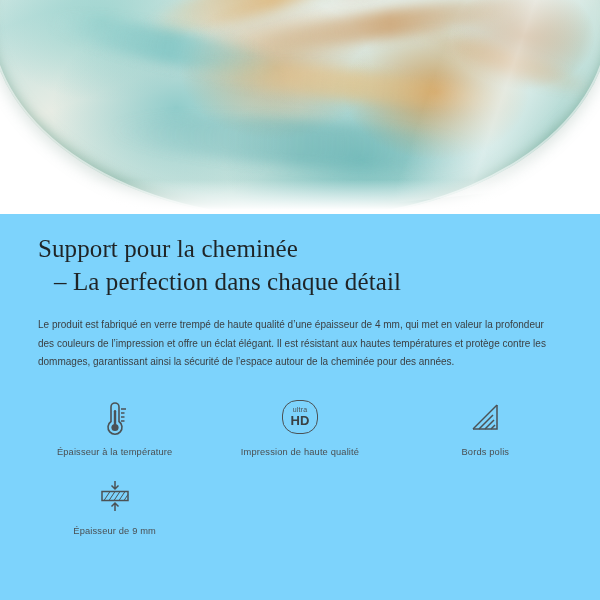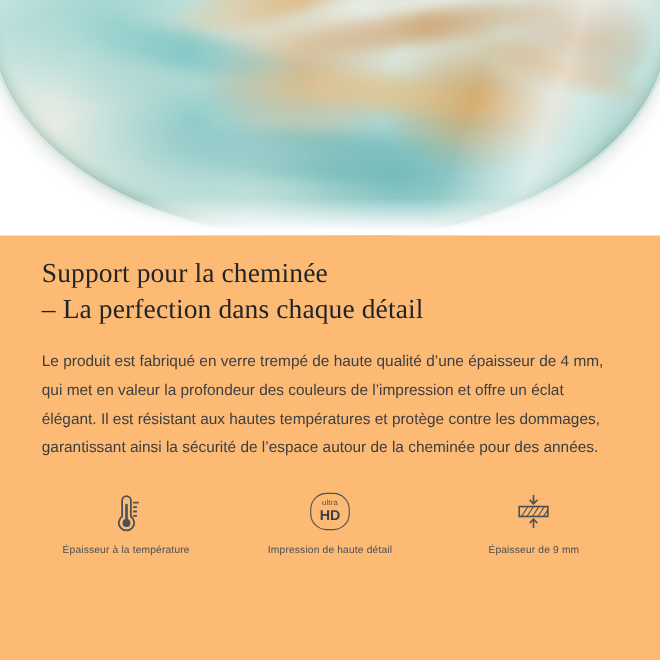--- a/index.html
+++ b/index.html
@@ -11,21 +11,21 @@
     height: 600px;
     background: #ffffff;
     font-family: "Liberation Sans", sans-serif;
     overflow: hidden;
   }
 
   .page {
     position: relative;
     width: 600px;
     height: 600px;
-    background: #fdba74;
+    background: #7dd3fc;
     box-sizing: border-box;
     overflow: hidden;
   }
 
   
   .hero {
     position: relative;
     width: 600px;
     height: 214px;
     overflow: hidden;
@@ -106,25 +106,25 @@
 
   .headline {
     font-family: "Liberation Serif", serif;
     font-size: 25px;
     line-height: 1.32;
     color: #1f2426;
     font-weight: 400;
     margin: 0 0 18px 0;
     letter-spacing: .1px;
   }
-  .headline .l2 { display: block; }
+  .headline .l2 { display: block; margin-left: 16px; }
 
   .body-copy {
     font-family: "Liberation Sans", sans-serif;
-    font-size: 14px;
+    font-size: 10px;
     line-height: 1.85;
     color: #3b3f42;
     margin: 0;
     max-width: 520px;
   }
 
   
   .features {
     margin-top: 22px;
     padding: 0 22px;
@@ -211,25 +211,35 @@
       <div class="feature-label">Épaisseur à la température</div>
     </div>
 
     <div class="feature">
       <div class="feature-icon">
         <div class="ultrahd-box">
           <span class="u1">ultra</span>
           <span class="u2">HD</span>
         </div>
       </div>
-      <div class="feature-label">Impression de haute détail</div>
-    </div>
-
-
-
+      <div class="feature-label">Impression de haute qualité</div>
+    </div>
+
+
+
+    <div class="feature">
+      <div class="feature-icon">
+        <svg width="36" height="36" viewBox="0 0 36 36" fill="none" stroke="#4b5255" stroke-width="1.5">
+          <path d="M6 30L30 6"></path>
+          <path d="M6 30h24V6" stroke-width="1.5"></path>
+          <path d="M12 30l14-14M18 30l9-9M24 30l4-4"></path>
+        </svg>
+      </div>
+      <div class="feature-label">Bords polis</div>
+    </div>
 
     <div class="feature">
       <div class="feature-icon">
         <svg width="40" height="38" viewBox="0 0 40 38" fill="none" stroke="#4b5255" stroke-width="1.5">
           <path d="M20 4v7M16.5 8.5L20 12l3.5-3.5"></path>
           <path d="M20 34v-7M16.5 29.5L20 26l3.5 3.5"></path>
           <rect x="7" y="14.5" width="26" height="9" stroke-width="1.5"></rect>
           <path d="M9 23.5l6-9M14 23.5l6-9M19 23.5l6-9M24 23.5l6-9M29 23.5l4-6" stroke-width="1"></path>
         </svg>
       </div>

